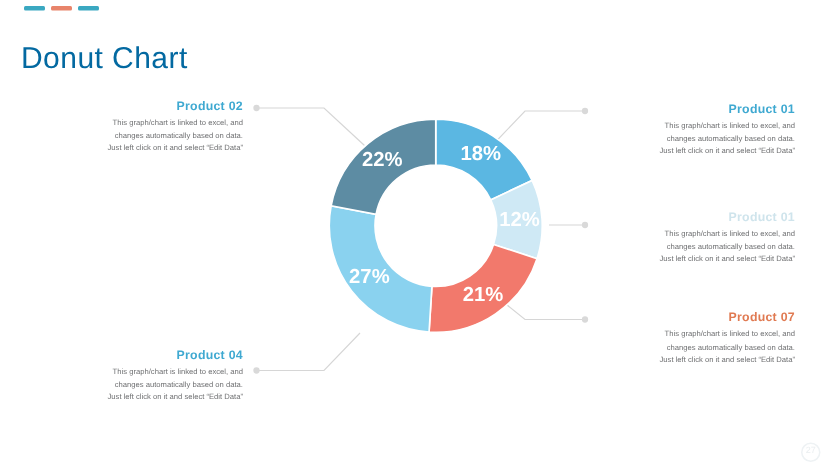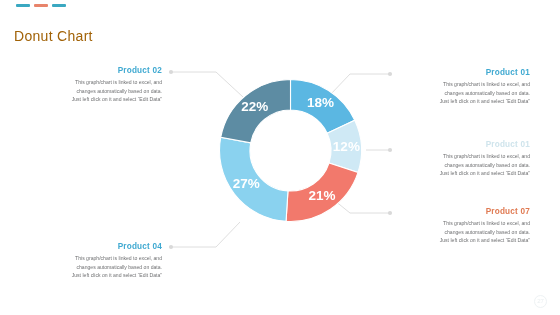--- a/index.html
+++ b/index.html
@@ -27,22 +27,22 @@
     margin-bottom: 3px;
     margin-left: 2px;
   }
   #title-dashes span {
     display: block;
     width: 14px;
     height: 2.5px;
     border-radius: 1px;
   }
   #page-title {
-    font-size: 14px;
-    color: #a16207;
+    font-size: 20px;
+    color: #0369a1;
     font-weight: 400;
     letter-spacing: 0.3px;
     white-space: nowrap;
     margin-top: 21px;
   }
 
   
   #chart-area {
     position: absolute;
     left: 218px;
@@ -175,21 +175,21 @@
 
 <div class="product-block left" style="left:34px; top:66px;">
   <div class="product-heading" style="color: rgb(63, 169, 209);">Product 02</div>
   <div class="product-body">
     <p>This graph/chart is linked to excel, and</p>
     <p>changes automatically based on data.</p>
     <p>Just left click on it and select “Edit Data”</p>
   </div>
 </div>
 
-<div class="product-block left" style="left:34px; top:242px;">
+<div class="product-block left" style="left:34px; top:232px;">
   <div class="product-heading" style="color: rgb(63, 169, 209);">Product 04</div>
   <div class="product-body">
     <p>This graph/chart is linked to excel, and</p>
     <p>changes automatically based on data.</p>
     <p>Just left click on it and select “Edit Data”</p>
   </div>
 </div>
 
 <div class="product-block right" style="left:402px; top:68px;">
   <div class="product-heading" style="color: rgb(63, 169, 209);">Product 01</div>

